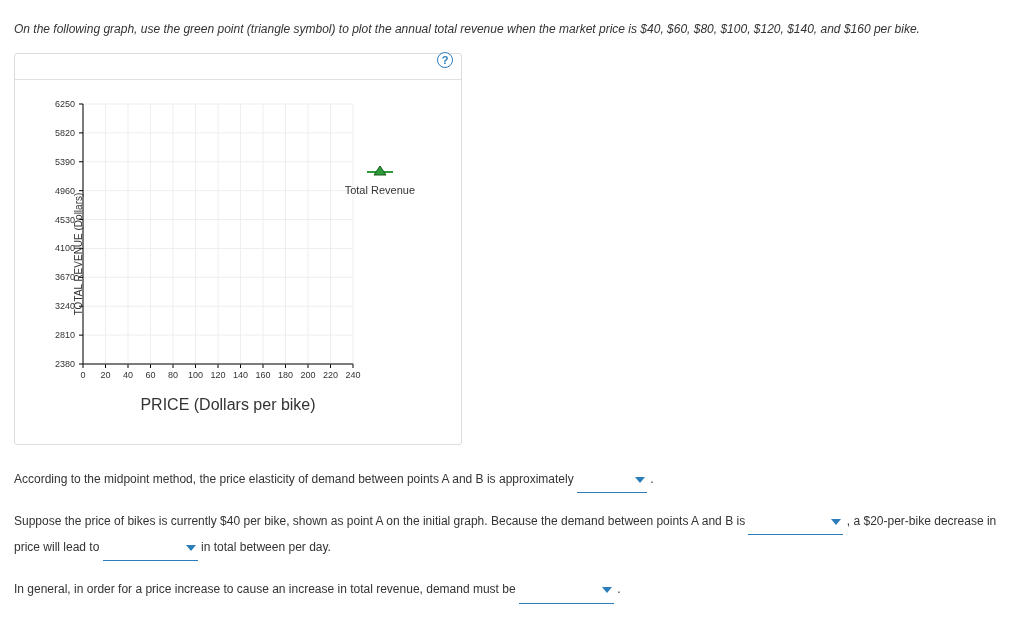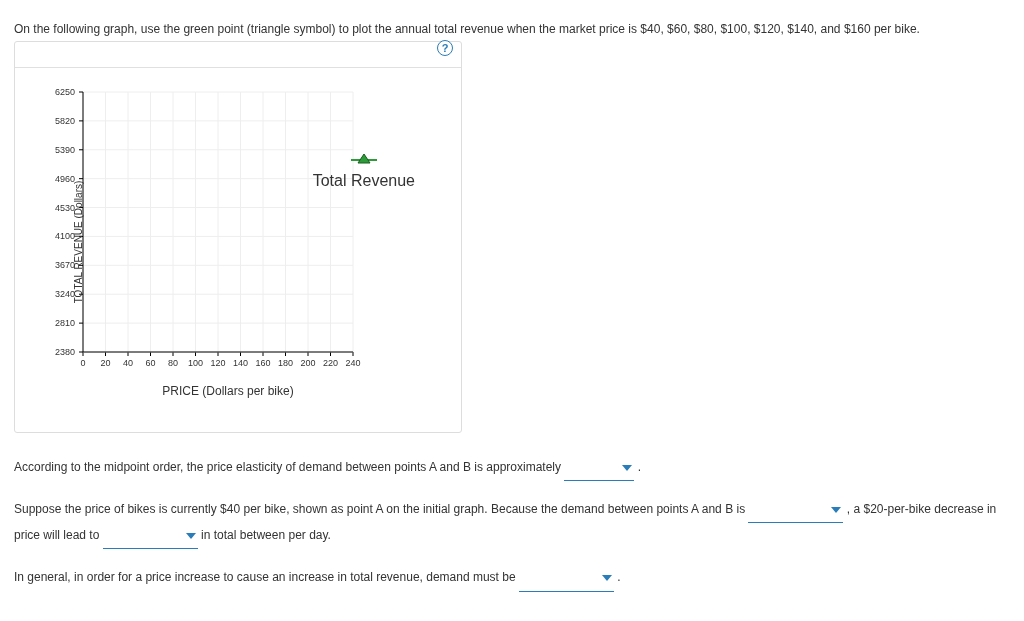--- a/index.html
+++ b/index.html
@@ -5,22 +5,23 @@
     * { box-sizing: border-box; margin: 0; padding: 0; }
     body {
       font-family: Arial, Helvetica, sans-serif;
       font-size: 12px;
       color: #333;
       padding: 18px 14px;
       background: #fff;
       width: 1024px;
     }
     .instructions {
+      font-style: italic;
       line-height: 1.9;
-      margin-bottom: 0;
+      margin-bottom: 12px;
     }
     .graph-panel {
       border: 1px solid #ddd;
       border-radius: 3px;
       width: 448px;
       position: relative;
       padding: 6px 0 20px 0;
       margin-bottom: 22px;
     }
     .panel-top {
@@ -57,31 +58,31 @@
       position: absolute;
       left: -6px;
       top: 50%;
       transform: translateY(-50%) rotate(-90deg);
       transform-origin: center;
       font-size: 10px;
       white-space: nowrap;
     }
     .x-label {
       text-align: center;
-      font-size: 12px;
+      font-size: 16px;
       margin-top: 2px;
       width: 290px;
       margin-left: 60px;
     }
     .legend {
       position: absolute;
       top: 80px;
       right: 38px;
       text-align: center;
-      font-size: 16px;
+      font-size: 11px;
     }
     .legend svg { display: block; margin: 0 auto 6px; }
     .question-line {
       line-height: 2.1;
       margin-bottom: 16px;
     }
     .blank-select {
       display: inline-block;
       min-width: 70px;
       border-bottom: 1px solid #2a7db8;
@@ -194,21 +195,21 @@
       <svg width="26" height="14" viewBox="0 0 26 14">
         <line x1="0" y1="8" x2="26" y2="8" stroke="#2e9b3a" stroke-width="2"></line>
         <polygon points="13,2 19,11 7,11" fill="#2e9b3a" stroke="#145c1d" stroke-width="1"></polygon>
       </svg>
       <div>Total Revenue</div>
     </div>
   </div>
 </div>
 
 <div class="question-line">
-  <span>According to the midpoint order, the price elasticity of demand between points A and B is approximately</span>
+  <span>According to the midpoint method, the price elasticity of demand between points A and B is approximately</span>
   <span class="blank-select"><span class="caret"></span></span>
   <span>.</span>
 </div>
 
 <div class="question-line">
   <span>Suppose the price of bikes is currently $40 per bike, shown as point A on the initial graph. Because the demand between points A and B is</span>
   <span class="blank-select wide"><span class="caret"></span></span>
   <span>, a $20-per-bike decrease in price will lead to</span>
   <span class="blank-select wide"><span class="caret"></span></span>
   <span>in total between per day.</span>

